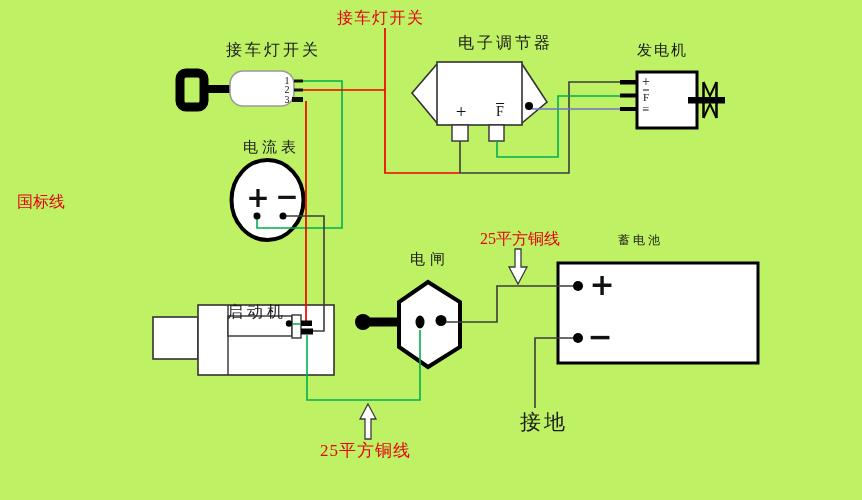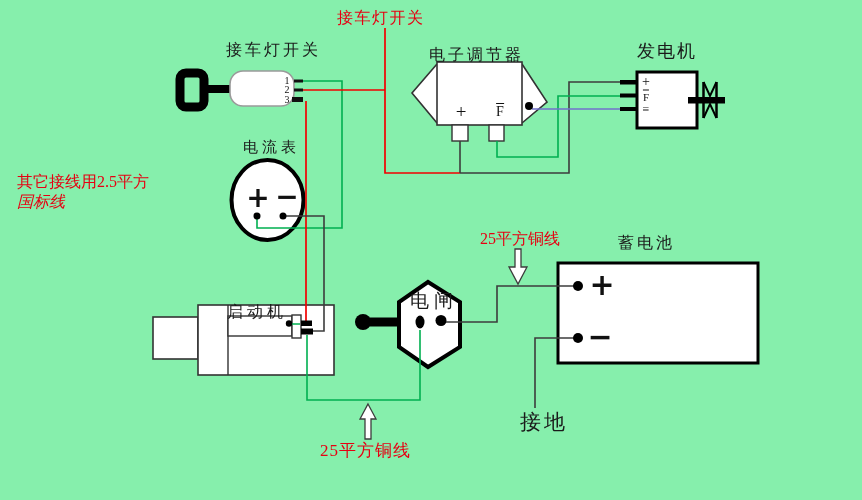--- a/index.html
+++ b/index.html
@@ -1,17 +1,17 @@
 <!DOCTYPE html>
 <html><head>
 <meta charset="utf-8">
 <style>
   html,body{margin:0;padding:0;background:#fff;}
   #stage{
-    position:relative;width:862px;height:500px;background:#86efac;
+    position:relative;width:862px;height:500px;background:#bef264;
     font-family:"Liberation Serif","DejaVu Serif",serif;overflow:hidden;
   }
   #wires{position:absolute;left:0;top:0;}
   .lbl{position:absolute;white-space:nowrap;color:#1a1a1a;font-size:16px;line-height:1.1;}
   .red{color:#e60012;}
   .sym{position:absolute;transform:translate(-50%,-50%);color:#111;white-space:nowrap;line-height:1;}
   .overbar{border-top:1.4px solid #111;padding-top:1px;}
   .bold{font-weight:bold;font-family:"DejaVu Sans","Liberation Sans",sans-serif;}
 </style>
 </head>
@@ -102,29 +102,28 @@
     <circle cx="441" cy="320.5" r="5.5" fill="#000"></circle>
     <circle cx="578" cy="286" r="5" fill="#000"></circle>
     <circle cx="578" cy="338" r="5" fill="#000"></circle>
 
     <path d="M515,249 L521,249 L521,267 L527,267 L518,284 L509,267 L515,267 Z" fill="#fff" stroke="#3c3c3c" stroke-width="1.3"></path>
     <path d="M368,404 L376,419 L371,419 L371,439 L365,439 L365,419 L360,419 Z" fill="#fff" stroke="#3c3c3c" stroke-width="1.3"></path>
   </svg>
 
   <span class="lbl red" style="left:337px;top:9px;letter-spacing:1.5px;">接车灯开关</span>
   <span class="lbl" style="left:226px;top:41px;letter-spacing:3px;">接车灯开关</span>
-  <span class="lbl" style="left:429px;top:34px;letter-spacing:3px;margin-top:12px;">电子调节器</span>
-  <span class="lbl" style="left:637px;top:42px;font-size:18px;letter-spacing:2px;">发电机</span>
+  <span class="lbl" style="left:458px;top:34px;letter-spacing:3px;">电子调节器</span>
+  <span class="lbl" style="left:637px;top:42px;font-size:15px;letter-spacing:2px;">发电机</span>
   <span class="lbl" style="left:243px;top:139px;font-size:15px;letter-spacing:4px;font-family:Liberation Serif, serif;">电流表</span>
-  <span class="lbl red" style="left:17px;top:173px;">其它接线用2.5平方</span>
-  <span class="lbl red" style="left:17px;top:193px;font-style:italic;">国标线</span>
+  <span class="lbl red" style="left:17px;top:193px;">国标线</span>
   <span class="lbl" style="left:227px;top:273px;letter-spacing:4px;margin-top:30px;">启动机</span>
-  <span class="lbl" style="left:410px;top:251px;font-size:19px;letter-spacing:5px;margin-top:40px;">电闸</span>
+  <span class="lbl" style="left:410px;top:251px;font-size:15px;letter-spacing:5px;">电闸</span>
   <span class="lbl red" style="left:480px;top:230px;">25平方铜线</span>
-  <span class="lbl" style="left:618px;top:234px;font-size:16px;letter-spacing:3px;">蓄电池</span>
+  <span class="lbl" style="left:618px;top:234px;font-size:12px;letter-spacing:3px;">蓄电池</span>
   <span class="lbl" style="left:520px;top:411px;font-size:21px;letter-spacing:3px;">接地</span>
   <span class="lbl red" style="left:320px;top:442px;font-size:17px;letter-spacing:1px;">25平方铜线</span>
 
   <span class="sym red" style="left:287px;top:81px;font-size:10px;">1</span>
   <span class="sym red" style="left:287px;top:90px;font-size:10px;">2</span>
   <span class="sym red" style="left:287px;top:99.5px;font-size:10px;">3</span>
 
   <span class="sym" style="left:461px;top:111px;font-size:19px;">+</span>
   <span class="sym overbar" style="left:500px;top:111px;font-size:14px;">F</span>
 

